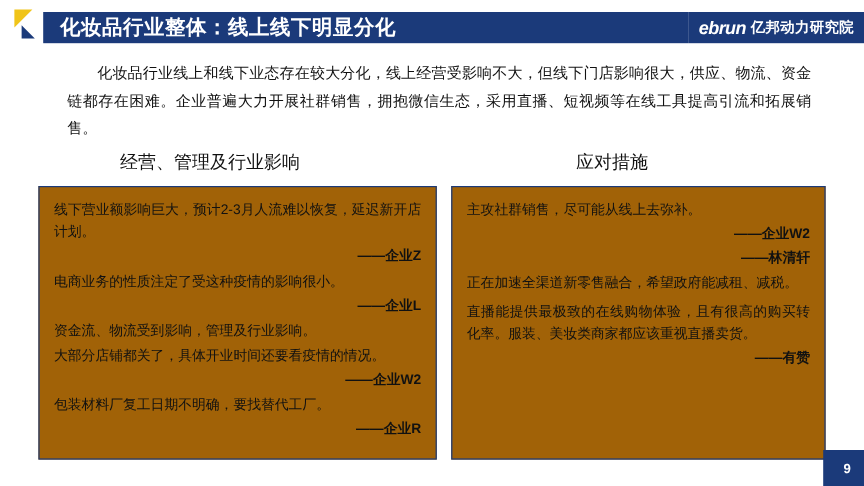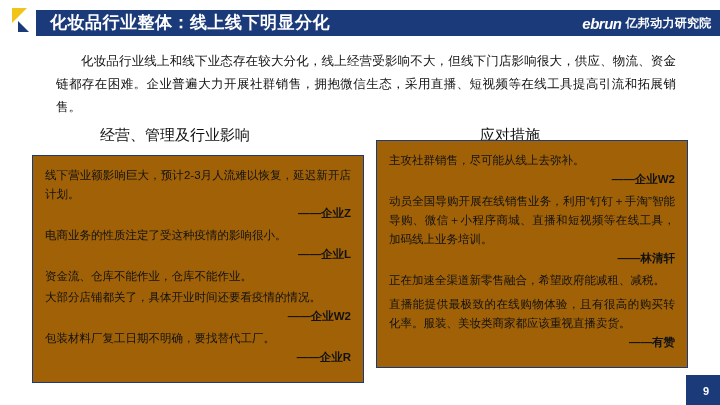--- a/index.html
+++ b/index.html
@@ -141,21 +141,21 @@
     padding: 10px 12px 8px 12px;
   }
   .box.left {
     left: 32px;
     top: 155px;
     width: 332px;
     height: 228px;
   }
   .box.right {
     left: 376px;
-    top: 140px;
+    top: 155px;
     width: 312px;
     height: 228px;
   }
   .quote {
     font-size: 11.5px;
     line-height: 1.65;
     color: #111111;
     text-align: justify;
     margin-bottom: 2px;
   }
@@ -208,31 +208,30 @@
   <div class="intro">化妆品行业线上和线下业态存在较大分化，线上经营受影响不大，但线下门店影响很大，供应、物流、资金链都存在困难。企业普遍大力开展社群销售，拥抱微信生态，采用直播、短视频等在线工具提高引流和拓展销售。</div>
 
   <div class="col-head left">经营、管理及行业影响</div>
   <div class="col-head right">应对措施</div>
 
   <div class="box left">
     <div class="quote">线下营业额影响巨大，预计2-3月人流难以恢复，延迟新开店计划。</div>
     <div class="attrib">——企业Z</div>
     <div class="quote">电商业务的性质注定了受这种疫情的影响很小。</div>
     <div class="attrib">——企业L</div>
-    <div class="quote">资金流、仓库不能作业，仓库不能作业。</div>
+    <div class="quote">资金流、物流受到影响，管理及行业影响。</div>
     <div class="quote">大部分店铺都关了，具体开业时间还要看疫情的情况。</div>
     <div class="attrib">——企业W2</div>
     <div class="quote">包装材料厂复工日期不明确，要找替代工厂。</div>
     <div class="attrib">——企业R</div>
   </div>
 
   <div class="box right">
     <div class="quote">主攻社群销售，尽可能从线上去弥补。</div>
     <div class="attrib">——企业W2</div>
-    <div class="quote">动员全国导购开展在线销售业务，利用“钉钉＋手淘”智能导购、微信＋小程序商城、直播和短视频等在线工具，加码线上业务培训。</div>
     <div class="attrib">——林清轩</div>
     <div class="quote">正在加速全渠道新零售融合，希望政府能减租、减税。</div>
     <div class="attrib"></div>
     <div class="quote">直播能提供最极致的在线购物体验，且有很高的购买转化率。服装、美妆类商家都应该重视直播卖货。</div>
     <div class="attrib">——有赞</div>
   </div>
 
   <div class="page-corner"></div>
   <div class="page-num">9</div>
 

